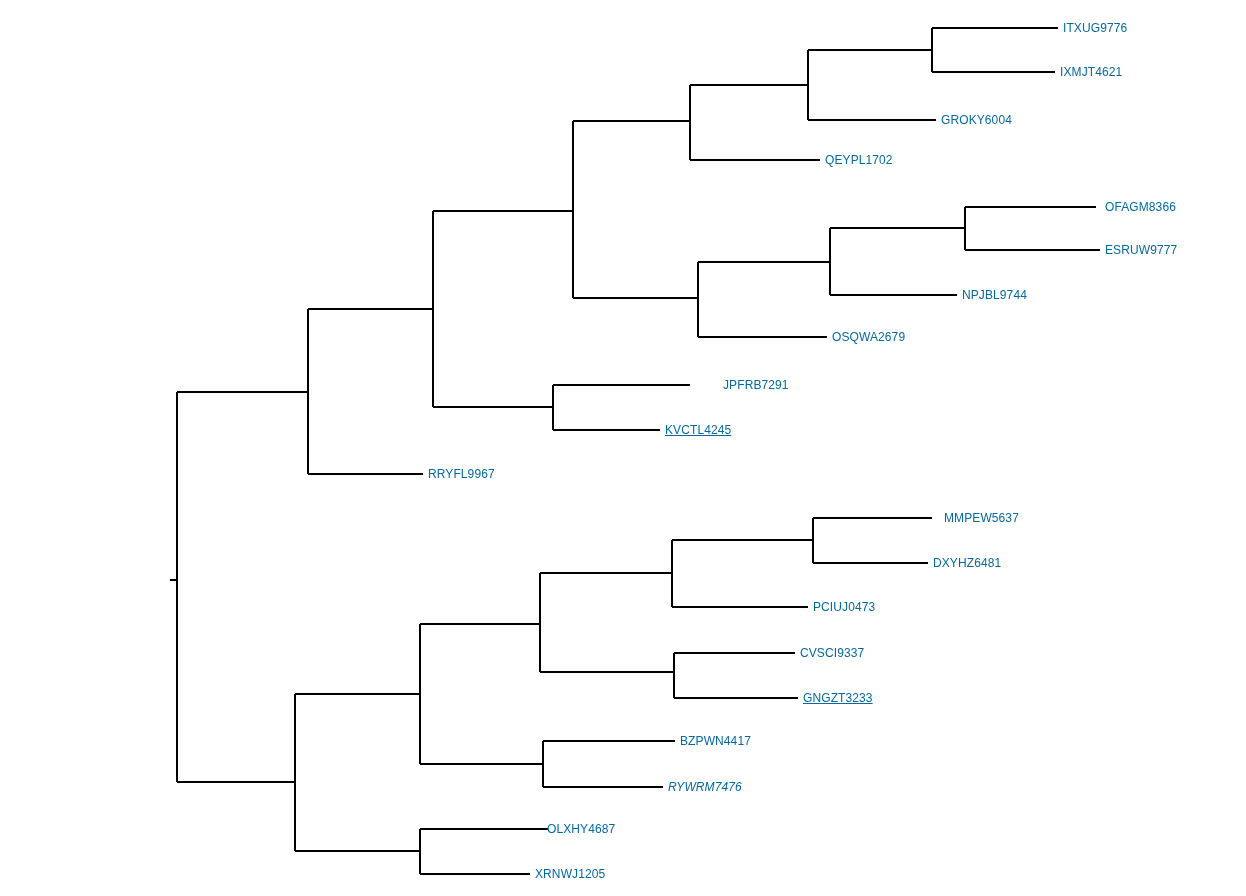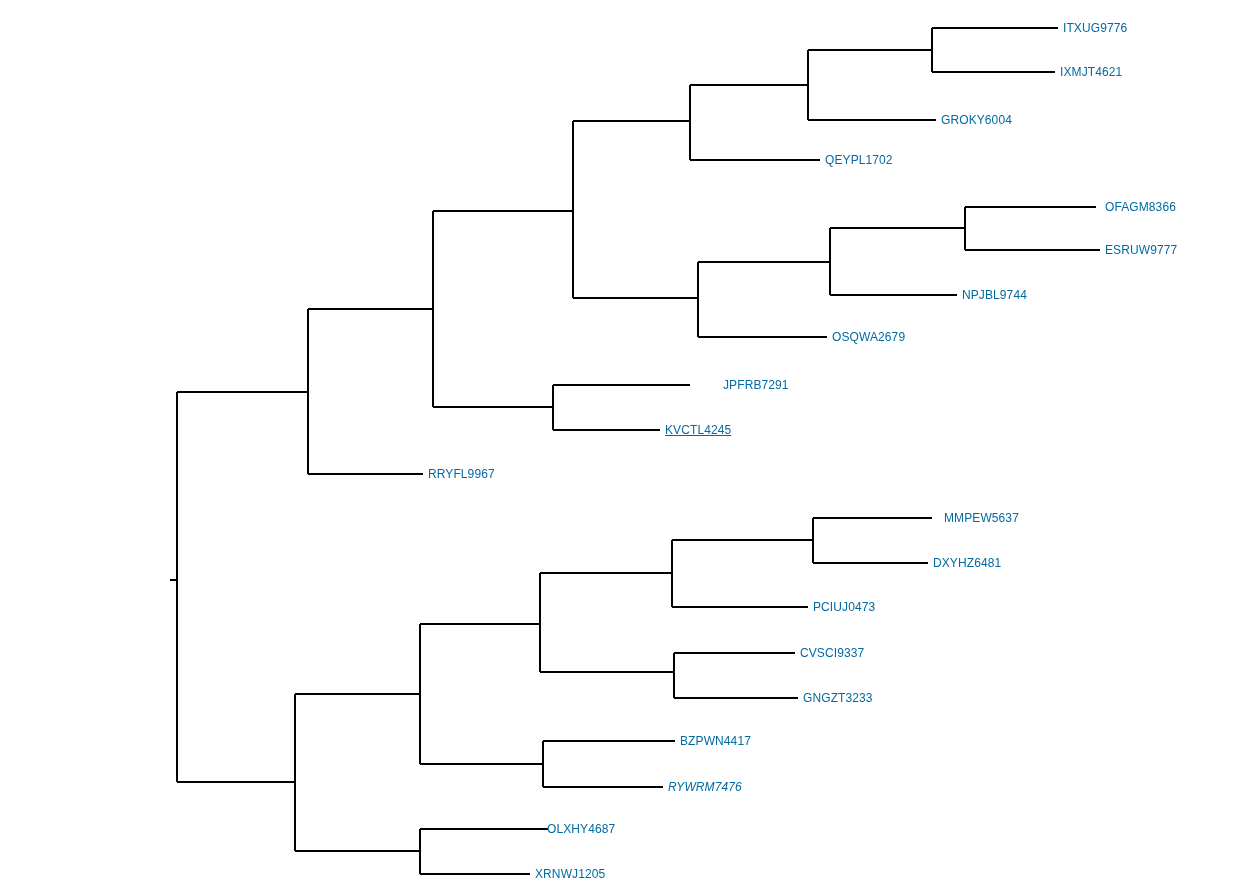--- a/index.html
+++ b/index.html
@@ -118,19 +118,19 @@
       <div class="leaf-label" style="left: 1105px; top: 250px; text-align: center;">ESRUW9777</div>
       <div class="leaf-label" style="left: 962px; top: 295px;">NPJBL9744</div>
       <div class="leaf-label" style="left: 832px; top: 337px;">OSQWA2679</div>
       <div class="leaf-label" style="left: 709px; top: 385px; margin-left: 14px;">JPFRB7291</div>
       <div class="leaf-label" style="left: 665px; top: 430px; text-decoration: underline;">KVCTL4245</div>
       <div class="leaf-label" style="left: 428px; top: 474px; text-align: right;">RRYFL9967</div>
       <div class="leaf-label" style="left: 944px; top: 518px;">MMPEW5637</div>
       <div class="leaf-label" style="left: 933px; top: 563px;">DXYHZ6481</div>
       <div class="leaf-label" style="left: 813px; top: 607px;">PCIUJ0473</div>
       <div class="leaf-label" style="left: 800px; top: 653px;">CVSCI9337</div>
-      <div class="leaf-label" style="left: 803px; top: 698px;">GNGZT3233</div>
+      <div class="leaf-label" style="left: 803px; top: 698px; text-decoration: underline;">GNGZT3233</div>
       <div class="leaf-label" style="left: 680px; top: 741px; text-align: center;">BZPWN4417</div>
       <div class="leaf-label" style="left: 668px; top: 787px; font-style: italic;">RYWRM7476</div>
       <div class="leaf-label" style="left: 547px; top: 829px;">OLXHY4687</div>
       <div class="leaf-label" style="left: 535px; top: 874px;">XRNWJ1205</div>
     </div>
 </div>
 
 </body></html>

